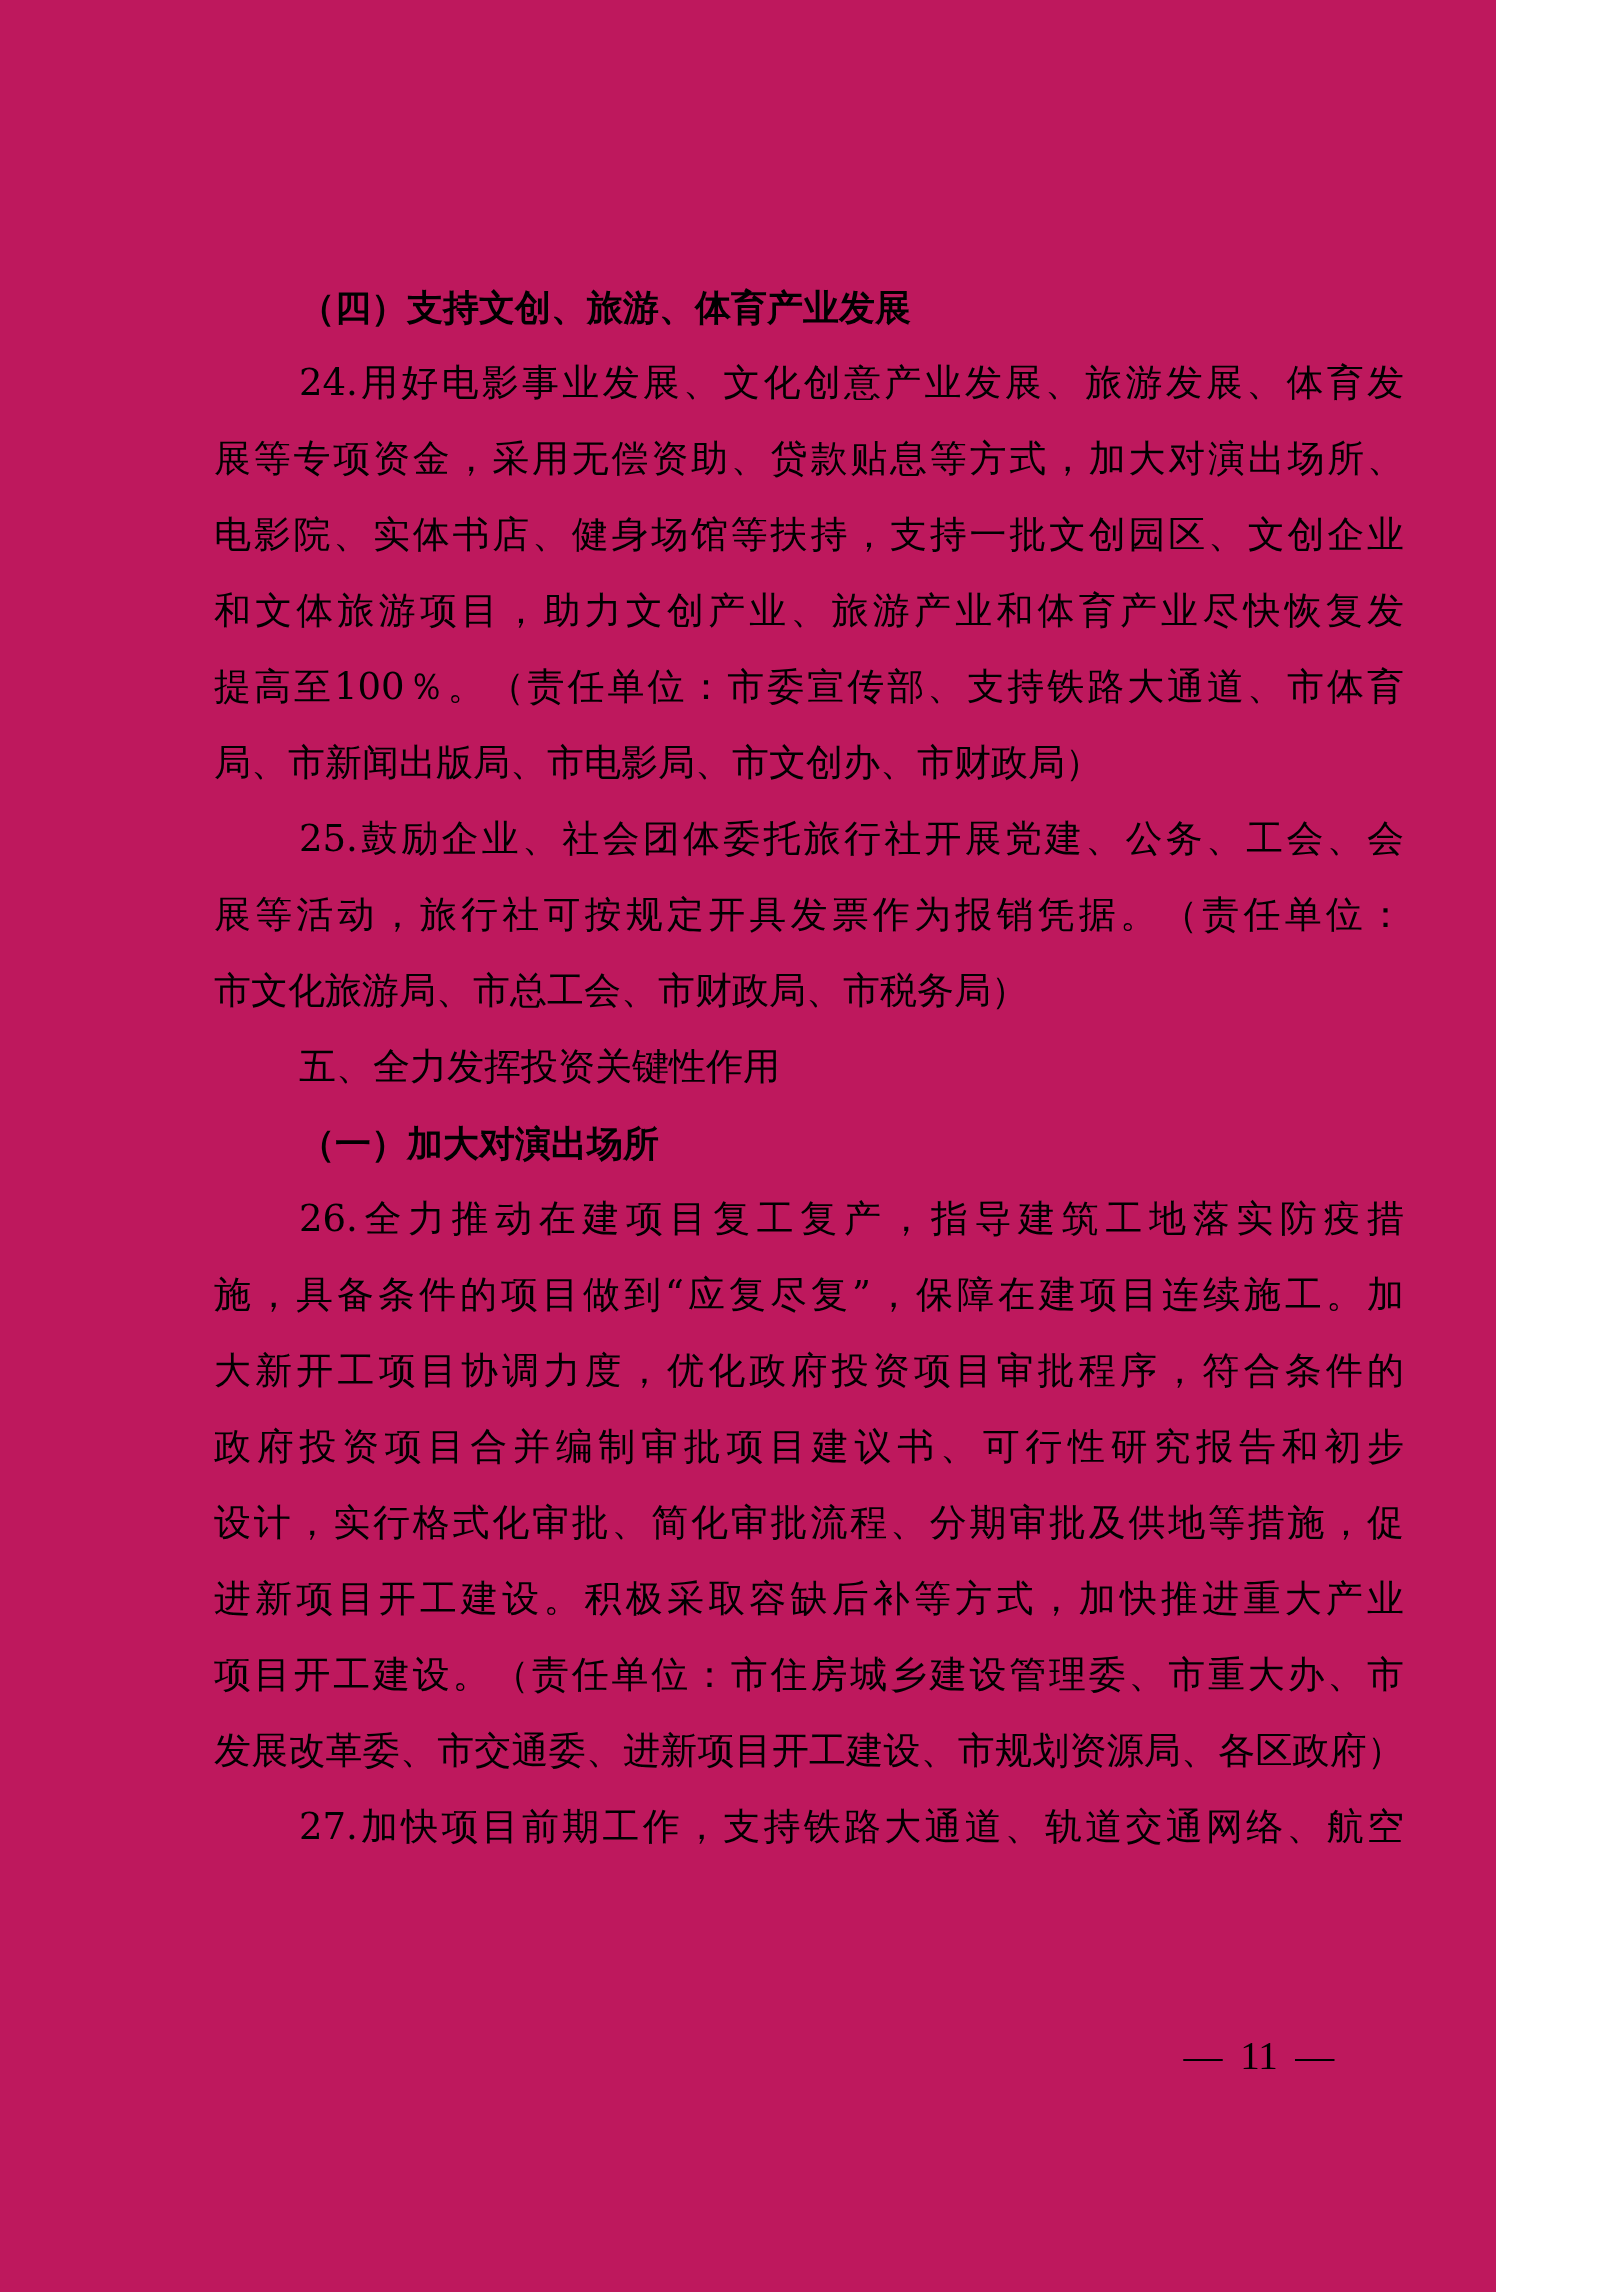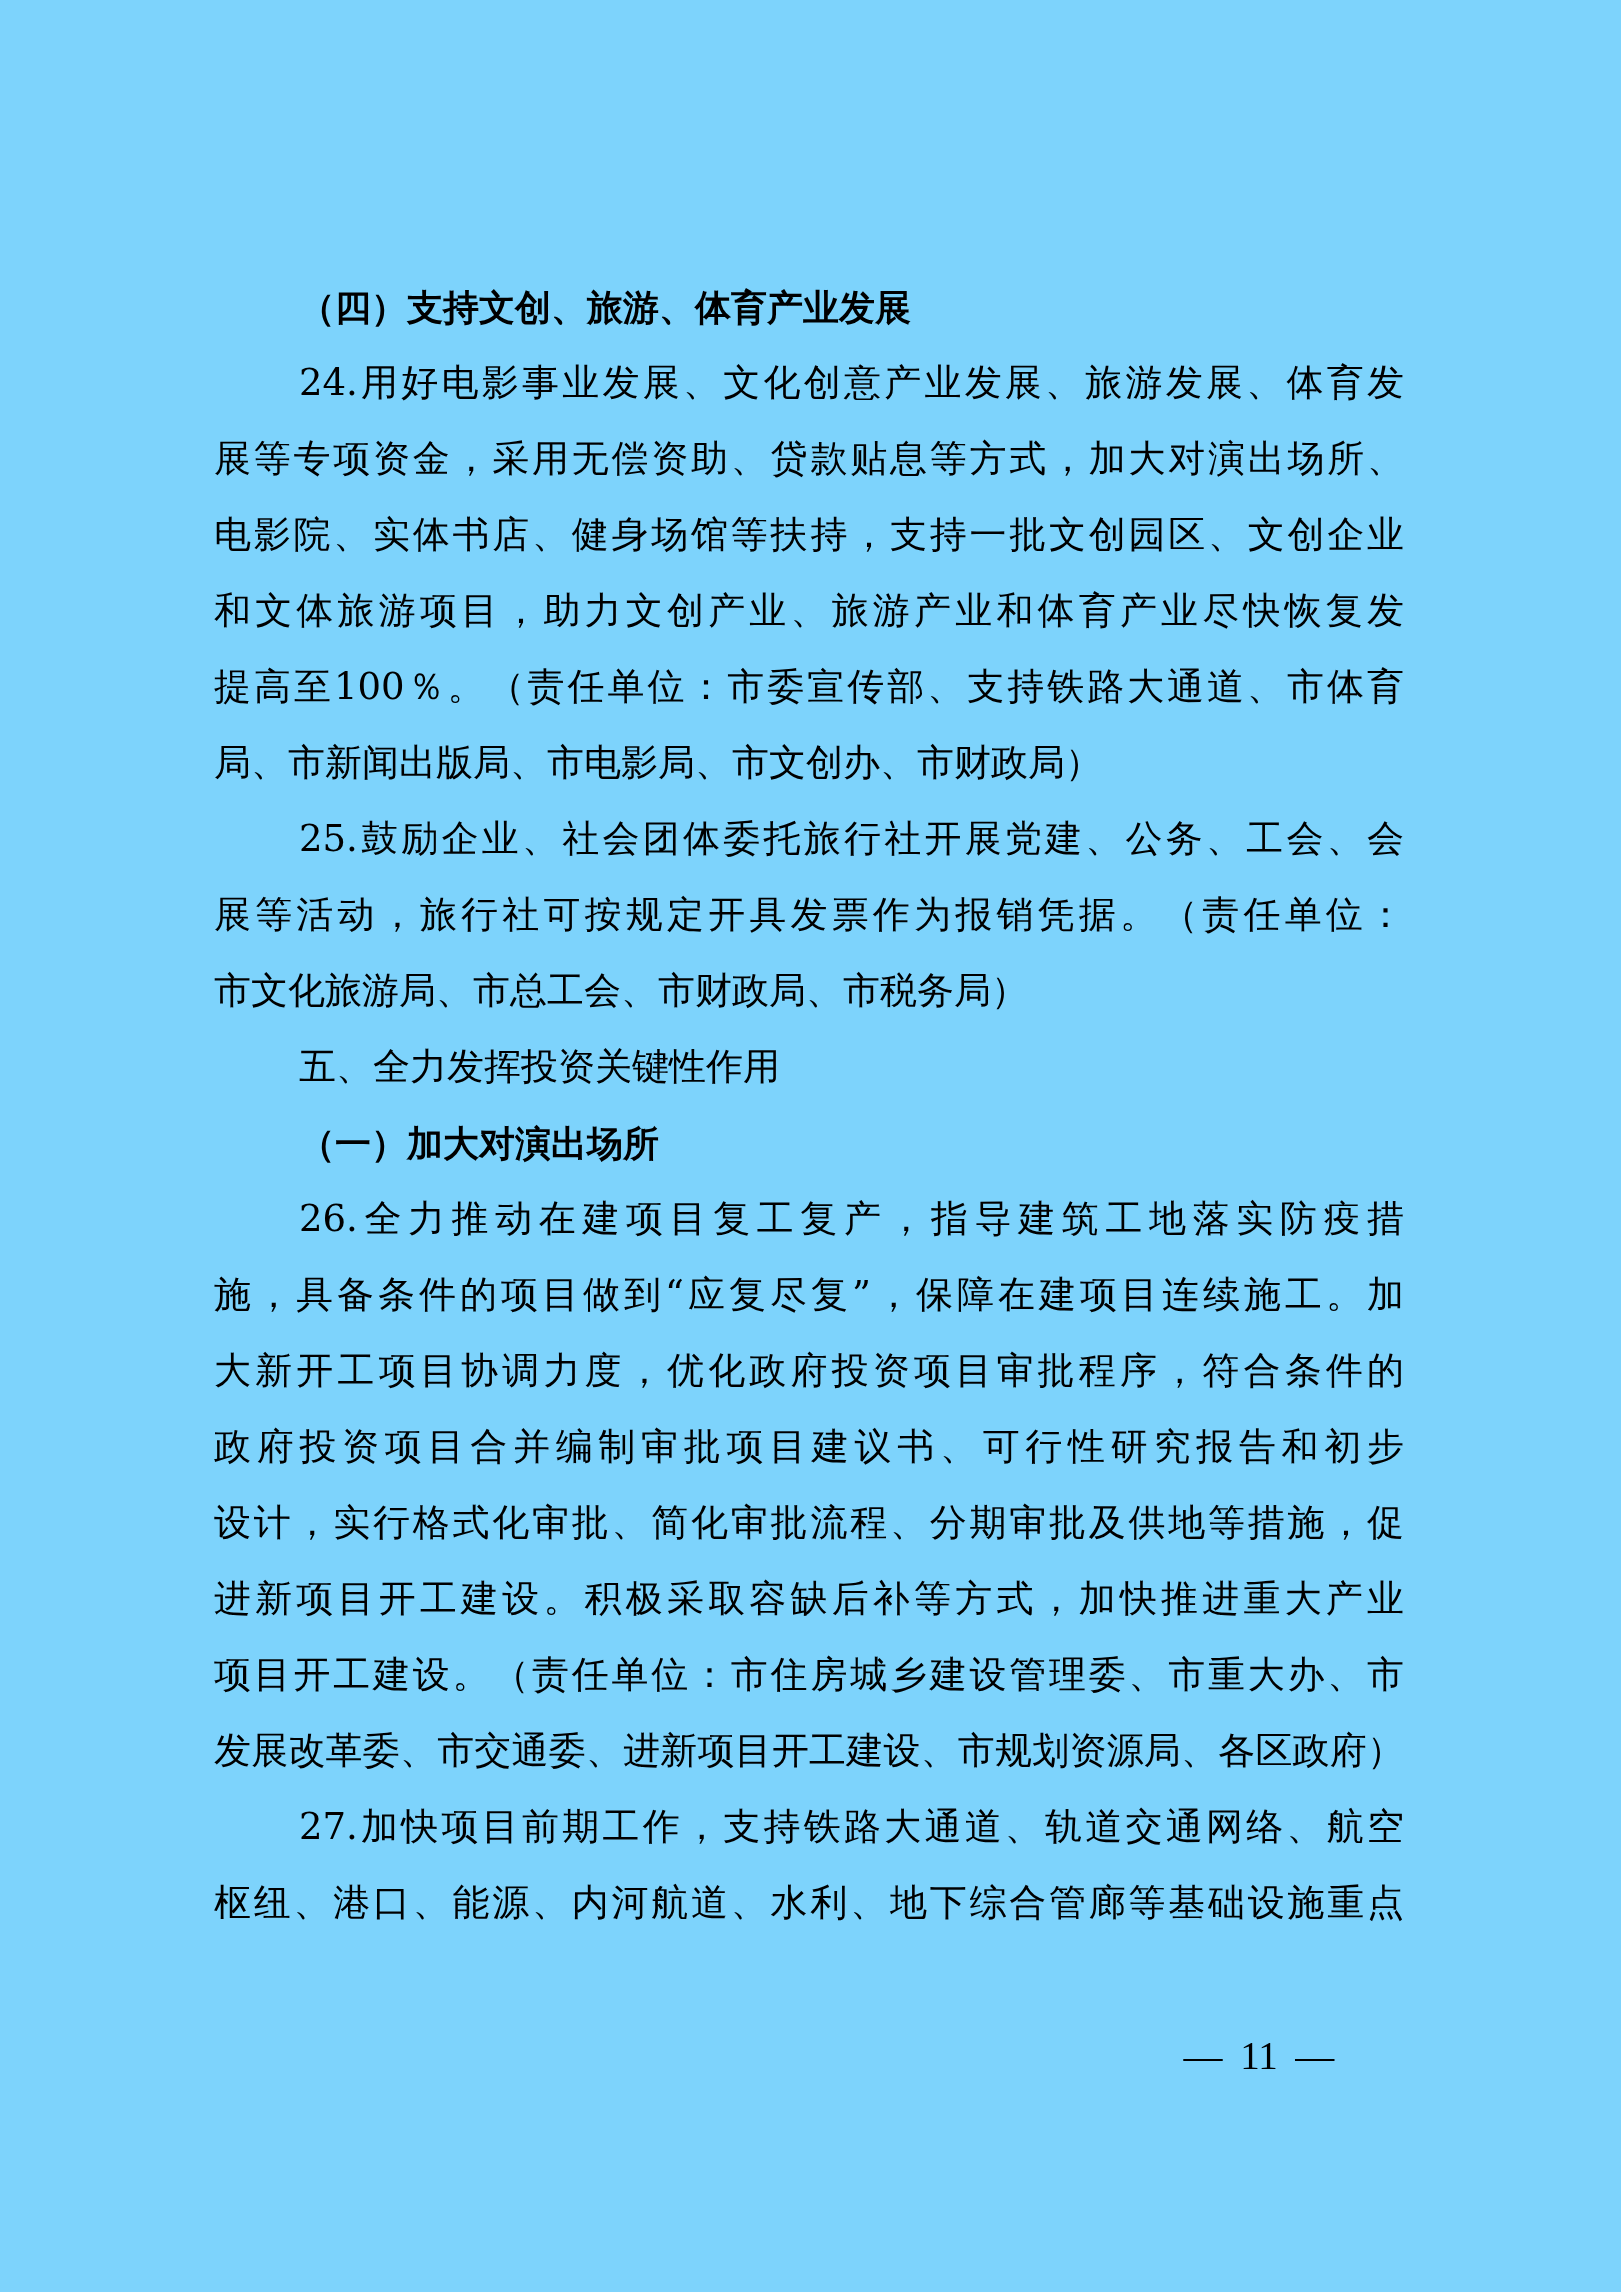--- a/index.html
+++ b/index.html
@@ -2,23 +2,23 @@
 <html><head>
   <meta charset="utf-8">
   <style>
     html, body {
       margin: 0;
       padding: 0;
       background: #ffffff;
     }
     .page {
       position: relative;
-      width: 1621px;
+      width: 1496px;
       height: 2293px;
-      background: #7dd3fc;
+      background: #be185d;
       overflow: hidden;
       color: #000000;
       font-family: "DejaVu Serif", "Liberation Serif", serif;
     }
     .body-text {
       position: absolute;
       left: 214px;
       top: 269px;
       width: 1190px;
     }
@@ -97,21 +97,20 @@
       <div class="line j">大新开工项目协调力度，优化政府投资项目审批程序，符合条件的</div>
       <div class="line j">政府投资项目合并编制审批项目建议书、可行性研究报告和初步</div>
       <div class="line j">设计，实行格式化审批、简化审批流程、分期审批及供地等措施，促</div>
       <div class="line j">进新项目开工建设。积极采取容缺后补等方式，加快推进重大产业</div>
       <div class="line j">项目开工建设。（责任单位：市住房城乡建设管理委、市重大办、市</div>
       <div class="line j">发展改革委、市交通委、进新项目开工建设、市规划资源局、各区政府）</div>
     </div>
 
     <div>
       <div class="line indent j">27.加快项目前期工作，支持铁路大通道、轨道交通网络、航空</div>
-      <div class="line j">枢纽、港口、能源、内河航道、水利、地下综合管廊等基础设施重点</div>
     </div>
 
   </div>
 
   <div class="page-number">
     <span class="dash">—</span><span>11</span><span class="dash">—</span>
   </div>
 </div>
 
 

